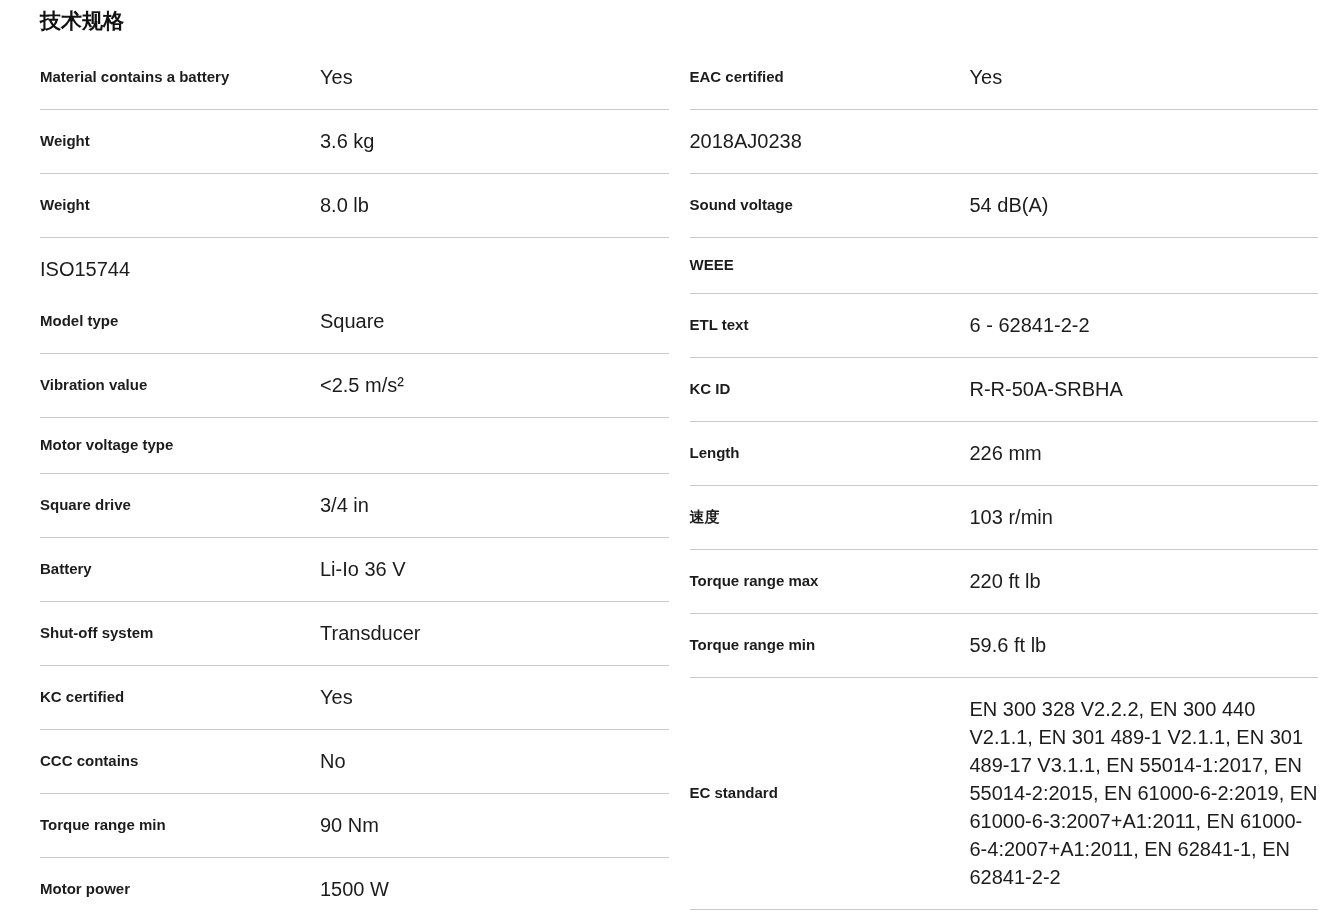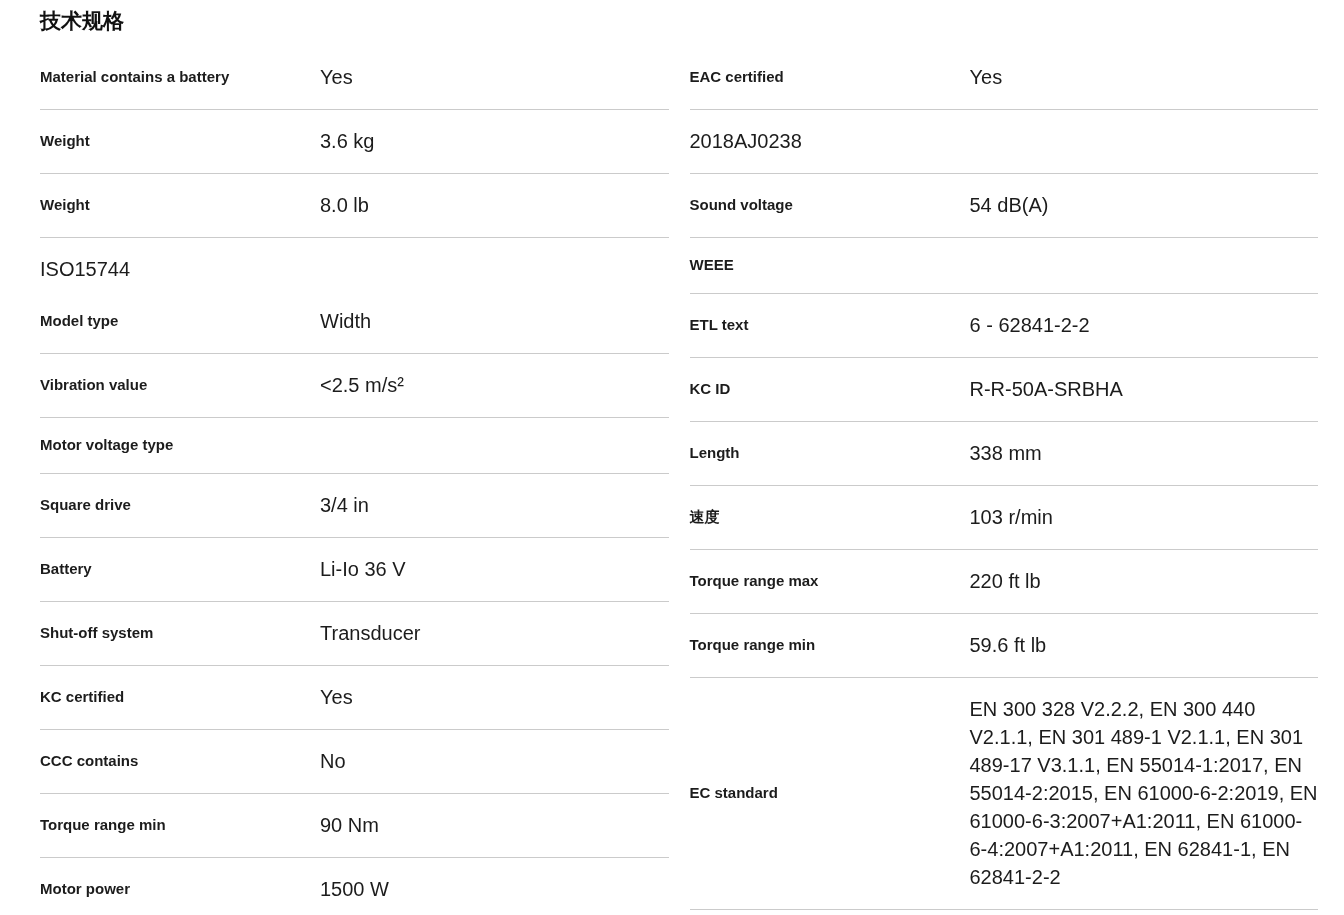--- a/index.html
+++ b/index.html
@@ -86,21 +86,21 @@
             <div class="spec-label">Weight</div>
             <div class="spec-value">8.0 lb</div>
           </div>
         </div>
         <div class="spec-cell">
           <div class="spec-pair">
             <div class="spec-value">ISO15744</div>
           </div>
           <div class="spec-pair">
             <div class="spec-label">Model type</div>
-            <div class="spec-value">Width</div>
+            <div class="spec-value">Square</div>
           </div>
         </div>
         <div class="spec-cell">
           <div class="spec-pair">
             <div class="spec-label">Vibration value</div>
             <div class="spec-value">&lt;2.5 m/s²</div>
           </div>
         </div>
         <div class="spec-cell">
           <div class="spec-pair">
@@ -187,21 +187,21 @@
         </div>
         <div class="spec-cell">
           <div class="spec-pair">
             <div class="spec-label">KC ID</div>
             <div class="spec-value">R-R-50A-SRBHA</div>
           </div>
         </div>
         <div class="spec-cell">
           <div class="spec-pair">
             <div class="spec-label">Length</div>
-            <div class="spec-value">338 mm</div>
+            <div class="spec-value">226 mm</div>
           </div>
         </div>
         <div class="spec-cell">
           <div class="spec-pair">
             <div class="spec-label">速度</div>
             <div class="spec-value">103 r/min</div>
           </div>
         </div>
         <div class="spec-cell">
           <div class="spec-pair">

